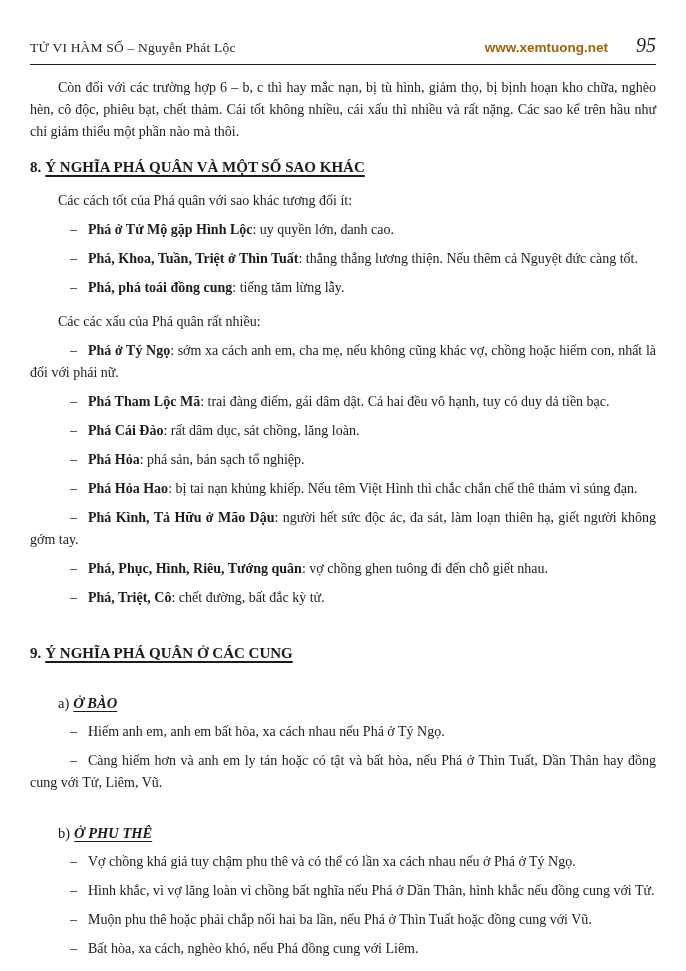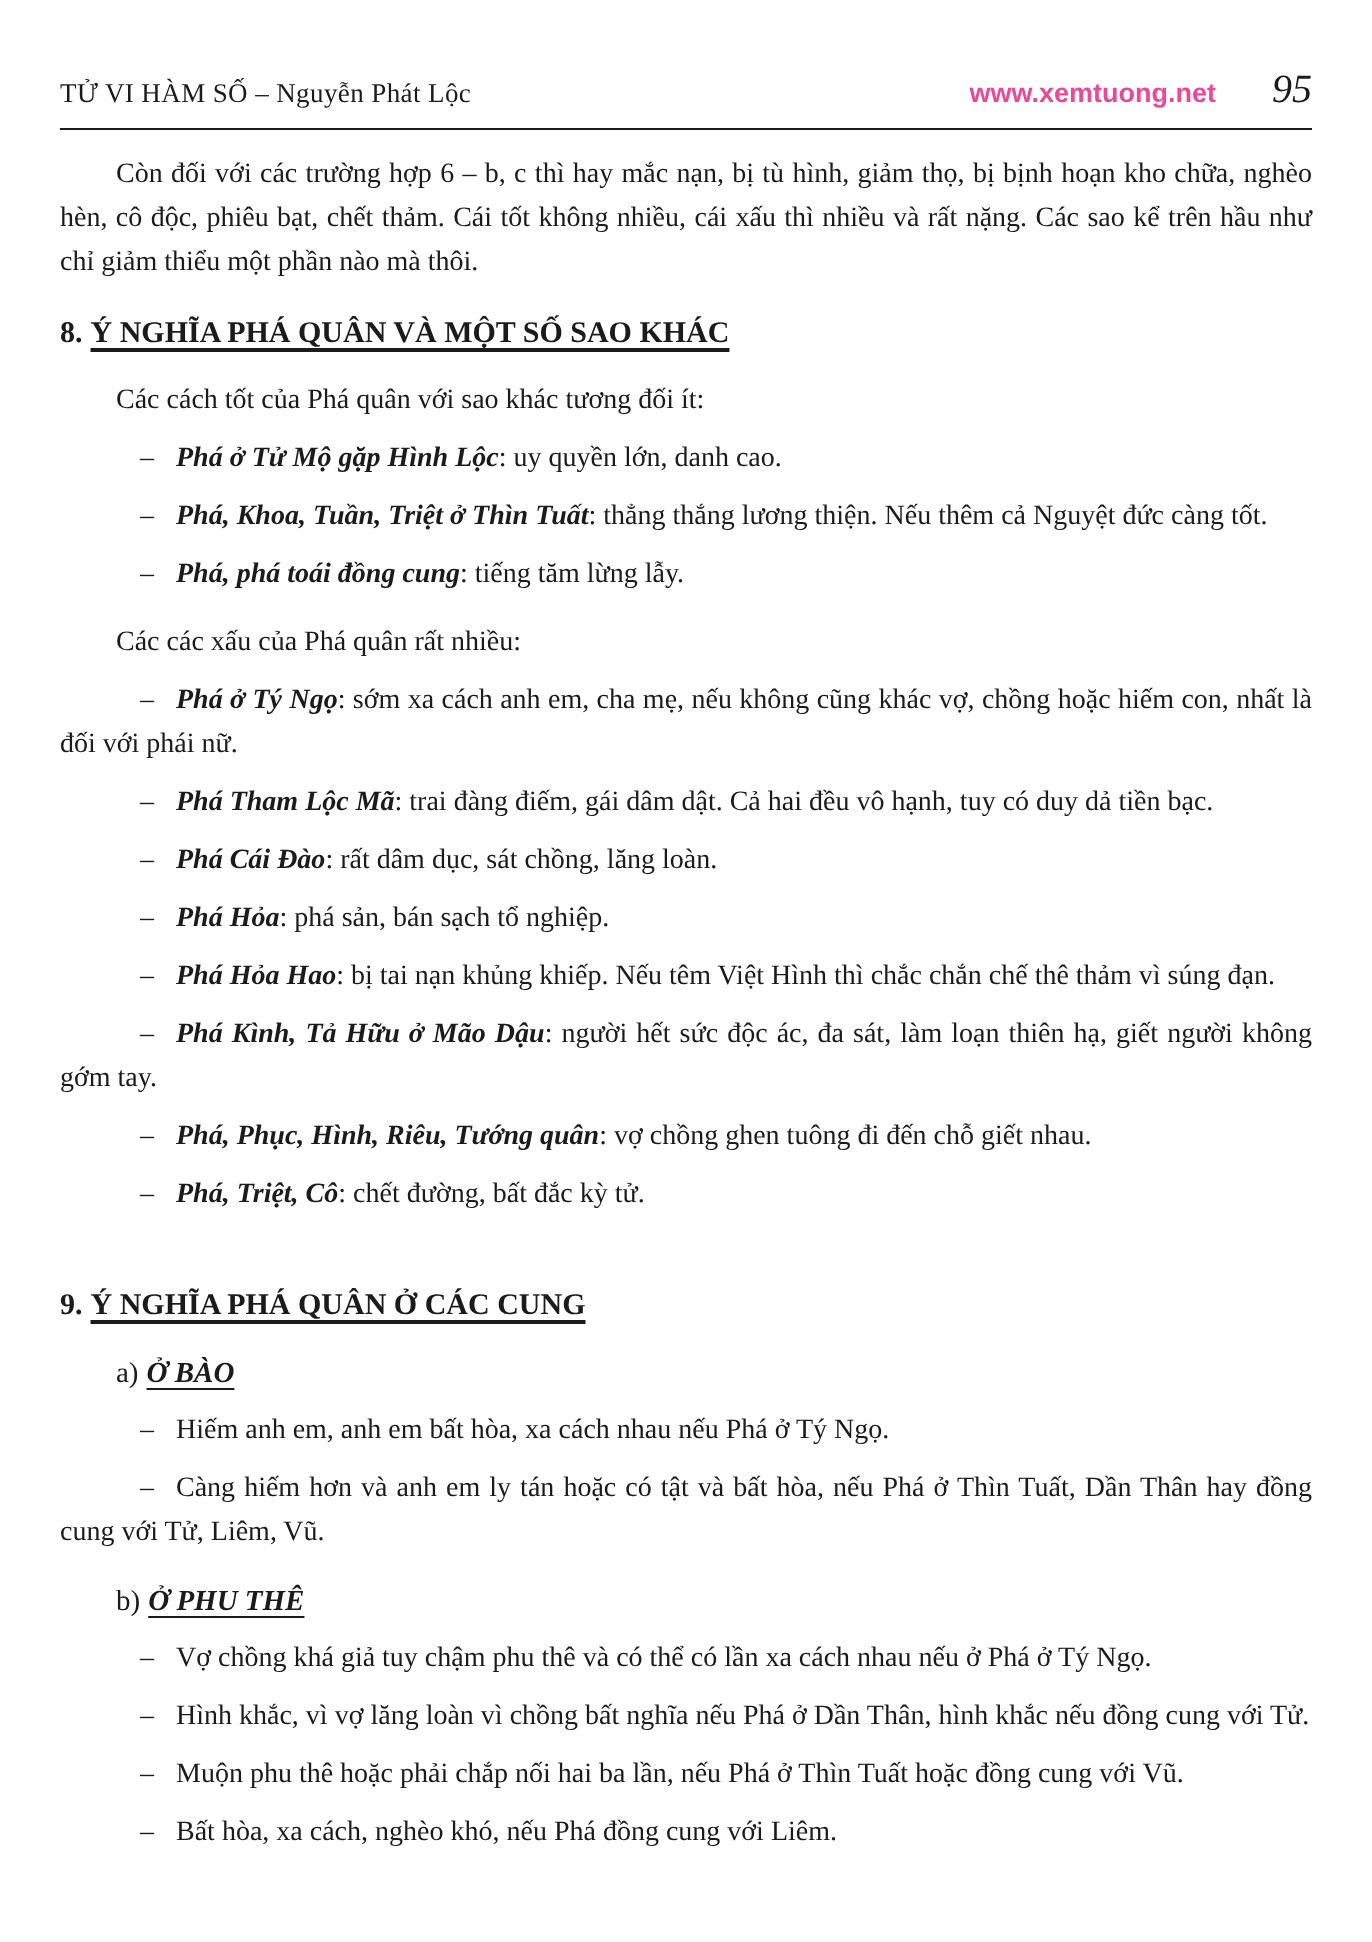--- a/index.html
+++ b/index.html
@@ -7,39 +7,39 @@
        font-family:"Liberation Serif","DejaVu Serif",serif;
        color:#1b1b1b;-webkit-font-smoothing:antialiased;}
   .page{box-sizing:border-box;width:686px;height:792px;padding:34px 30px 0 30px;}
 
   
   .header{display:flex;justify-content:space-between;align-items:baseline;
           padding-bottom:7px;border-bottom:1.6px solid #1b1b1b;}
   .book-title{font-size:13.5px;letter-spacing:.2px;}
   .header-right{display:flex;align-items:baseline;}
   .website{font-family:"Liberation Sans","DejaVu Sans",sans-serif;
-           font-weight:bold;font-size:13.5px;color:#ec4899;}
+           font-weight:bold;font-size:13.5px;color:#a16207;}
   .page-number{font-style:italic;font-size:20px;margin-left:28px;}
 
   
   p{margin:0;font-size:14px;line-height:22px;text-align:justify;}
   p.indent{text-indent:28px;}
   p.para{margin-top:12px;}
   p.bullet{margin-top:7px;text-indent:40px;}
   .dash{padding-right:11px;}
-  b{font-weight:bold;font-style:italic;}
+  b{font-weight:bold;}
 
   
   h2{margin:13px 0 3px 0;font-size:15px;line-height:22px;font-weight:bold;}
   h2 .h-underline{text-decoration:underline;text-underline-offset:3px;
                   text-decoration-thickness:1.5px;}
   h2.gap{margin-top:33px;}
   h2 .sect-num{padding-right:4px;}
 
-  h3{margin:12px 0 2px 0;font-size:14.5px;line-height:22px;font-weight:normal;
+  h3{margin:28px 0 2px 0;font-size:14.5px;line-height:22px;font-weight:normal;
      text-indent:28px;}
   h3 .sub-title{font-weight:bold;font-style:italic;text-decoration:underline;
                 text-underline-offset:3px;text-decoration-thickness:1.3px;
                 padding-left:4px;}
 </style>
 </head>
 <body>
 
 <div class="page">
 

